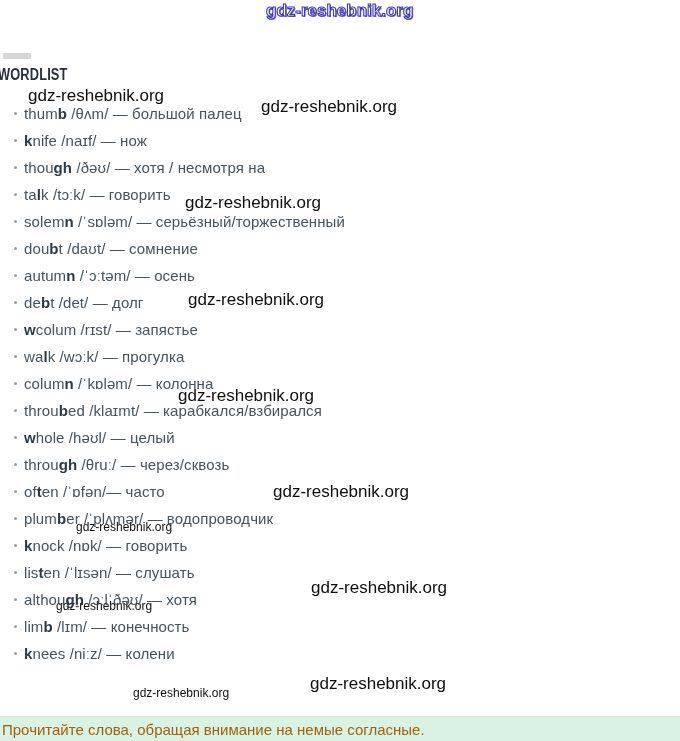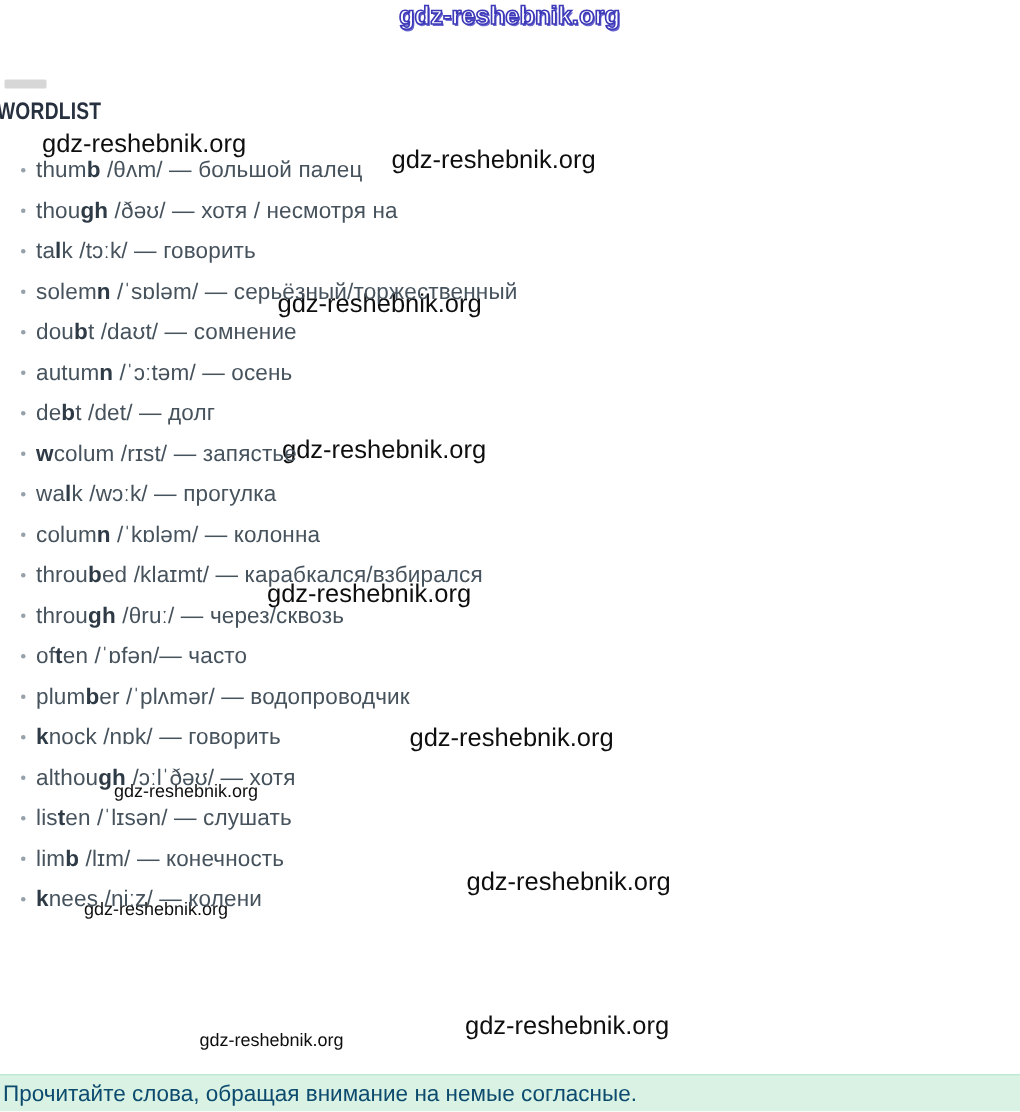--- a/index.html
+++ b/index.html
@@ -46,21 +46,21 @@
     content:"";position:absolute;left:14px;top:12px;
     width:3px;height:3px;border-radius:50%;background:#97a1aa;
   }
   .w,.rest{white-space:pre}
   .silent{font-weight:700;color:#2e3b46}
   
   .footer{
     position:absolute;left:0;top:716px;width:680px;height:25px;
     background:#d9f2e3;border-top:1px solid #bfe9d2;box-sizing:border-box;
     display:flex;align-items:center;padding-left:2px;
-    font-size:15px;color:#0c4a6e;white-space:nowrap;
+    font-size:15px;color:#a16207;white-space:nowrap;
   }
 </style>
 </head>
 <body>
 
 <div class="wm wm-top">gdz-reshebnik.org</div>
 <div class="wm wm-a">gdz-reshebnik.org</div>
 <div class="wm wm-b">gdz-reshebnik.org</div>
 <div class="wm wm-c">gdz-reshebnik.org</div>
 <div class="wm wm-d">gdz-reshebnik.org</div>
@@ -71,35 +71,37 @@
 <div class="wm wm-small wm-s1">gdz-reshebnik.org</div>
 <div class="wm wm-small wm-s2">gdz-reshebnik.org</div>
 <div class="wm wm-small wm-s3">gdz-reshebnik.org</div>
 
 <div class="pill"></div>
 
 <div class="title">WORDLIST</div>
 
 <ul class="list">
     <li><span class="w">thum</span><span class="w silent">b</span><span class="rest"> /θʌm/ — большой палец</span></li>
+    <li><span class="w silent">k</span><span class="w">nife</span><span class="rest"> /naɪf/ — нож</span></li>
     <li><span class="w">thou</span><span class="w silent">gh</span><span class="rest"> /ðəʊ/ — хотя / несмотря на</span></li>
     <li><span class="w">ta</span><span class="w silent">l</span><span class="w">k</span><span class="rest"> /tɔːk/ — говорить</span></li>
     <li><span class="w">solem</span><span class="w silent">n</span><span class="rest"> /ˈsɒləm/ — серьёзный/торжественный</span></li>
     <li><span class="w">dou</span><span class="w silent">b</span><span class="w">t</span><span class="rest"> /daʊt/ — сомнение</span></li>
     <li><span class="w">autum</span><span class="w silent">n</span><span class="rest"> /ˈɔːtəm/ — осень</span></li>
     <li><span class="w">de</span><span class="w silent">b</span><span class="w">t</span><span class="rest"> /det/ — долг</span></li>
     <li><span class="w silent">w</span><span class="w">colum</span><span class="rest"> /rɪst/ — запястье</span></li>
     <li><span class="w">wa</span><span class="w silent">l</span><span class="w">k</span><span class="rest"> /wɔːk/ — прогулка</span></li>
     <li><span class="w">colum</span><span class="w silent">n</span><span class="rest"> /ˈkɒləm/ — колонна</span></li>
     <li><span class="w">throu</span><span class="w silent">b</span><span class="w">ed</span><span class="rest"> /klaɪmt/ — карабкался/взбирался</span></li>
+    <li><span class="w silent">w</span><span class="w">hole</span><span class="rest"> /həʊl/ — целый</span></li>
     <li><span class="w">throu</span><span class="w silent">gh</span><span class="rest"> /θruː/ — через/сквозь</span></li>
     <li><span class="w">of</span><span class="w silent">t</span><span class="w">en</span><span class="rest"> /ˈɒfən/— часто</span></li>
     <li><span class="w">plum</span><span class="w silent">b</span><span class="w">er</span><span class="rest"> /ˈplʌmər/ — водопроводчик</span></li>
     <li><span class="w silent">k</span><span class="w">nock</span><span class="rest"> /nɒk/ — говорить</span></li>
+    <li><span class="w">lis</span><span class="w silent">t</span><span class="w">en</span><span class="rest"> /ˈlɪsən/ — слушать</span></li>
     <li><span class="w">althou</span><span class="w silent">gh</span><span class="rest"> /ɔːlˈðəʊ/ — хотя</span></li>
-    <li><span class="w">lis</span><span class="w silent">t</span><span class="w">en</span><span class="rest"> /ˈlɪsən/ — слушать</span></li>
     <li><span class="w">lim</span><span class="w silent">b</span><span class="rest"> /lɪm/ — конечность</span></li>
     <li><span class="w silent">k</span><span class="w">nees</span><span class="rest"> /niːz/ — колени</span></li>
   </ul>
 
 <div class="footer">
   <span>Прочитайте слова, обращая внимание на немые согласные.</span>
 </div>
 
 </body></html>

